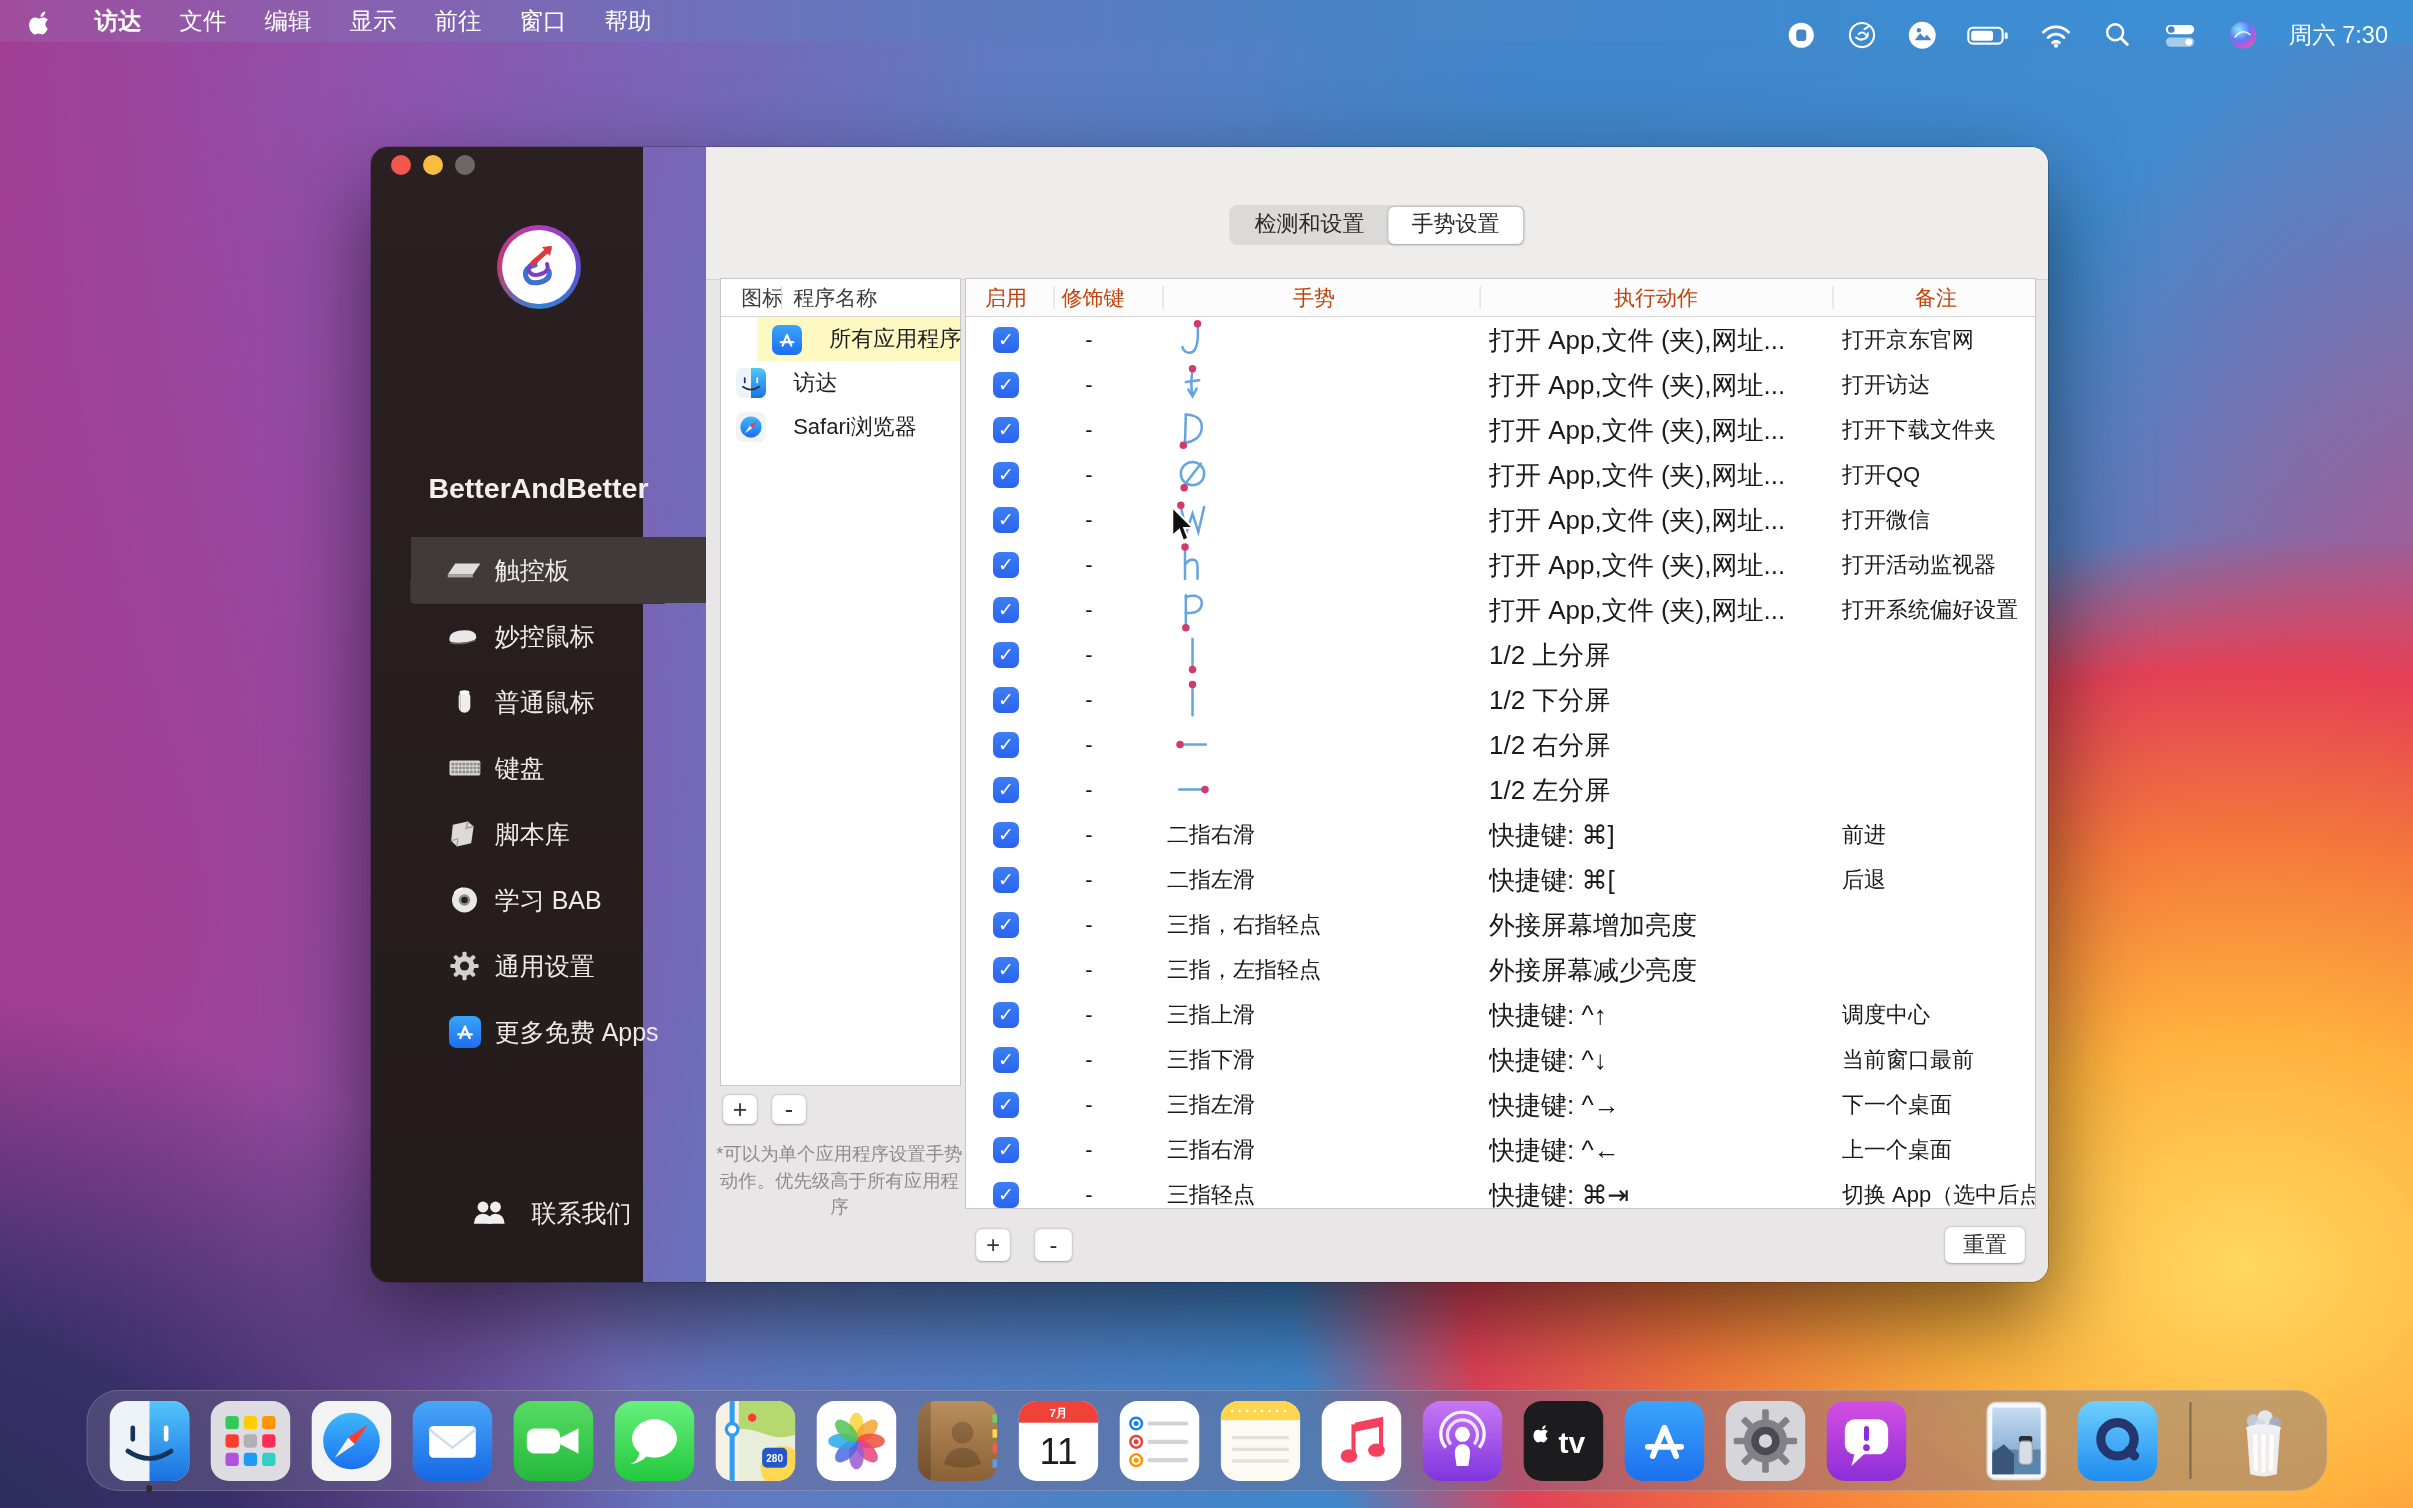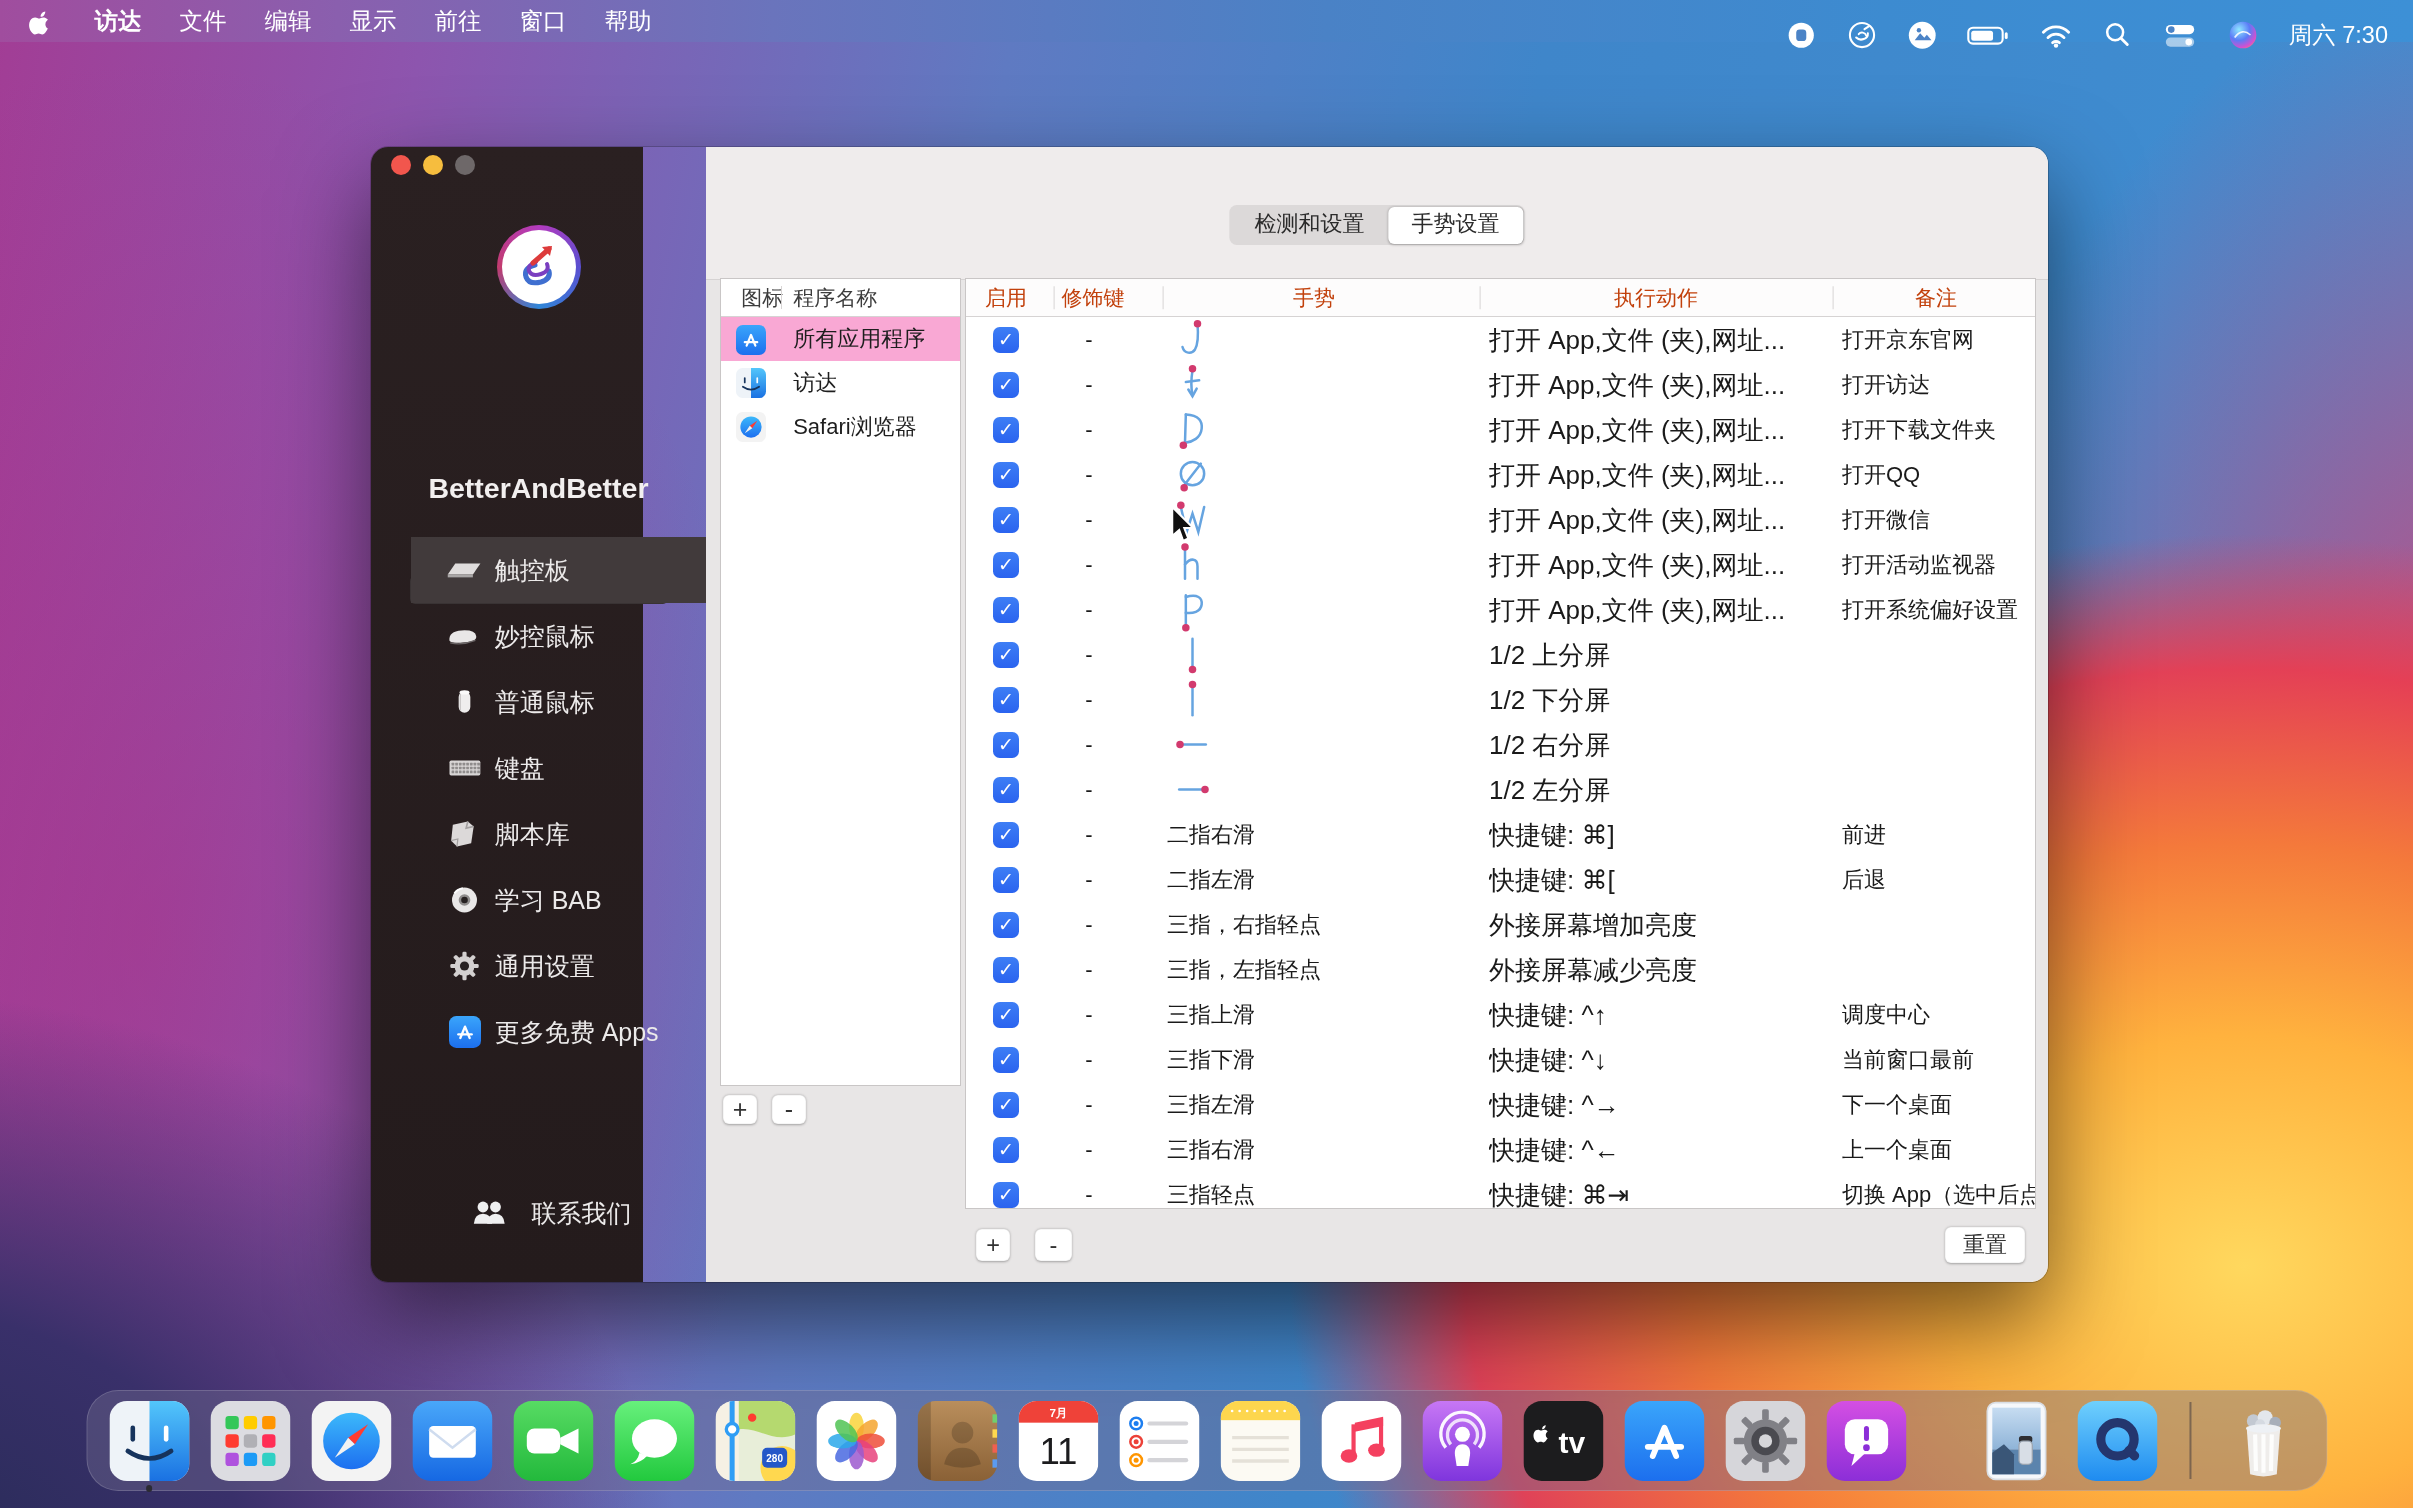--- a/index.html
+++ b/index.html
@@ -52,21 +52,21 @@
   .tabctrl{position:absolute;top:58px;left:50%;transform:translateX(-50%);height:37px;background:#dcd9d9;border-radius:7.5px;display:flex;padding:1.7px;}
   .tabseg{font-size:22px;color:#2b2b2b;line-height:34px;padding:0 23.5px;border-radius:5.9px;white-space:nowrap;}
   .tabseg.sel{background:#fff;box-shadow:0 0.8px 2.5px rgba(0,0,0,.28);}
   
   .app-panel{position:absolute;left:14.2px;top:131px;width:241px;height:808px;background:#fff;border:0.8px solid #c9c6c6;box-sizing:border-box;}
   .ap-head{position:relative;height:37px;border-bottom:0.8px solid #d6d3d3;}
   .ap-head .h0{position:absolute;left:20px;top:50%;transform:translateY(-50%);font-size:21px;color:#3c3c3c;}
   .ap-head .h1{position:absolute;left:72px;top:50%;transform:translateY(-50%);font-size:21px;color:#3c3c3c;}
   .ap-hdiv{position:absolute;left:60px;top:6.7px;width:0.8px;height:23.5px;background:#d8d5d5;}
   .ap-row{position:relative;height:44px;display:flex;align-items:center;}
-  .ap-row.sel{background:#f9a8d4;}
+  .ap-row.sel{background:#fef9c3;margin-left:36px;}
   .ap-ico{margin-left:15px;width:30px;height:30px;display:flex;}
   .ap-name{margin-left:27px;font-size:22px;color:#1e1e1e;white-space:nowrap;}
   .small-btn{position:absolute;background:#fff;border-radius:5.9px;box-shadow:0 0.8px 2.5px rgba(0,0,0,.3), inset 0 0 0 0.8px rgba(0,0,0,.05);
     color:#333;display:flex;align-items:center;justify-content:center;}
   .ap-add{left:17px;top:948px;width:34px;height:29px;font-size:25px;}
   .ap-rem{left:66px;top:948px;width:34px;height:29px;font-size:25px;}
   .footnote{position:absolute;left:8.4px;top:994px;width:250px;font-size:18.4px;line-height:1.45;color:#8e8b8b;text-align:center;}
   
   .gtable{position:absolute;left:259px;top:131px;width:1071px;height:931px;background:#fff;border:0.8px solid #c9c6c6;box-sizing:border-box;overflow:hidden;}
   .gt-head{position:relative;height:37px;border-bottom:0.8px solid #d6d3d3;background:#fdfcfc;}
@@ -398,20 +398,21 @@
                   <path d="M68 28 L52 52 L44 44 Z" fill="#ff3b30"></path>
                   <path d="M44 44 L28 68 L52 52 Z" fill="#f2f2f2"></path>
                 </svg>
               </div>
               <div class="ap-name">Safari浏览器</div>
             </div>
           </div>
       </div>
       <div class="small-btn ap-add">+</div>
       <div class="small-btn ap-rem">-</div>
+      <div class="footnote">*可以为单个应用程序设置手势动作。优先级高于所有应用程序</div>
 
       <div class="gtable">
         <div class="gt-head">
           <span style="left:40px">启用</span>
           <span style="left:127px">修饰键</span>
           <span style="left:348px">手势</span>
           <span style="left:690px">执行动作</span>
           <span style="left:970px">备注</span>
           <span class="gt-hdiv" style="left:88px"></span>
           <span class="gt-hdiv" style="left:197px"></span>

